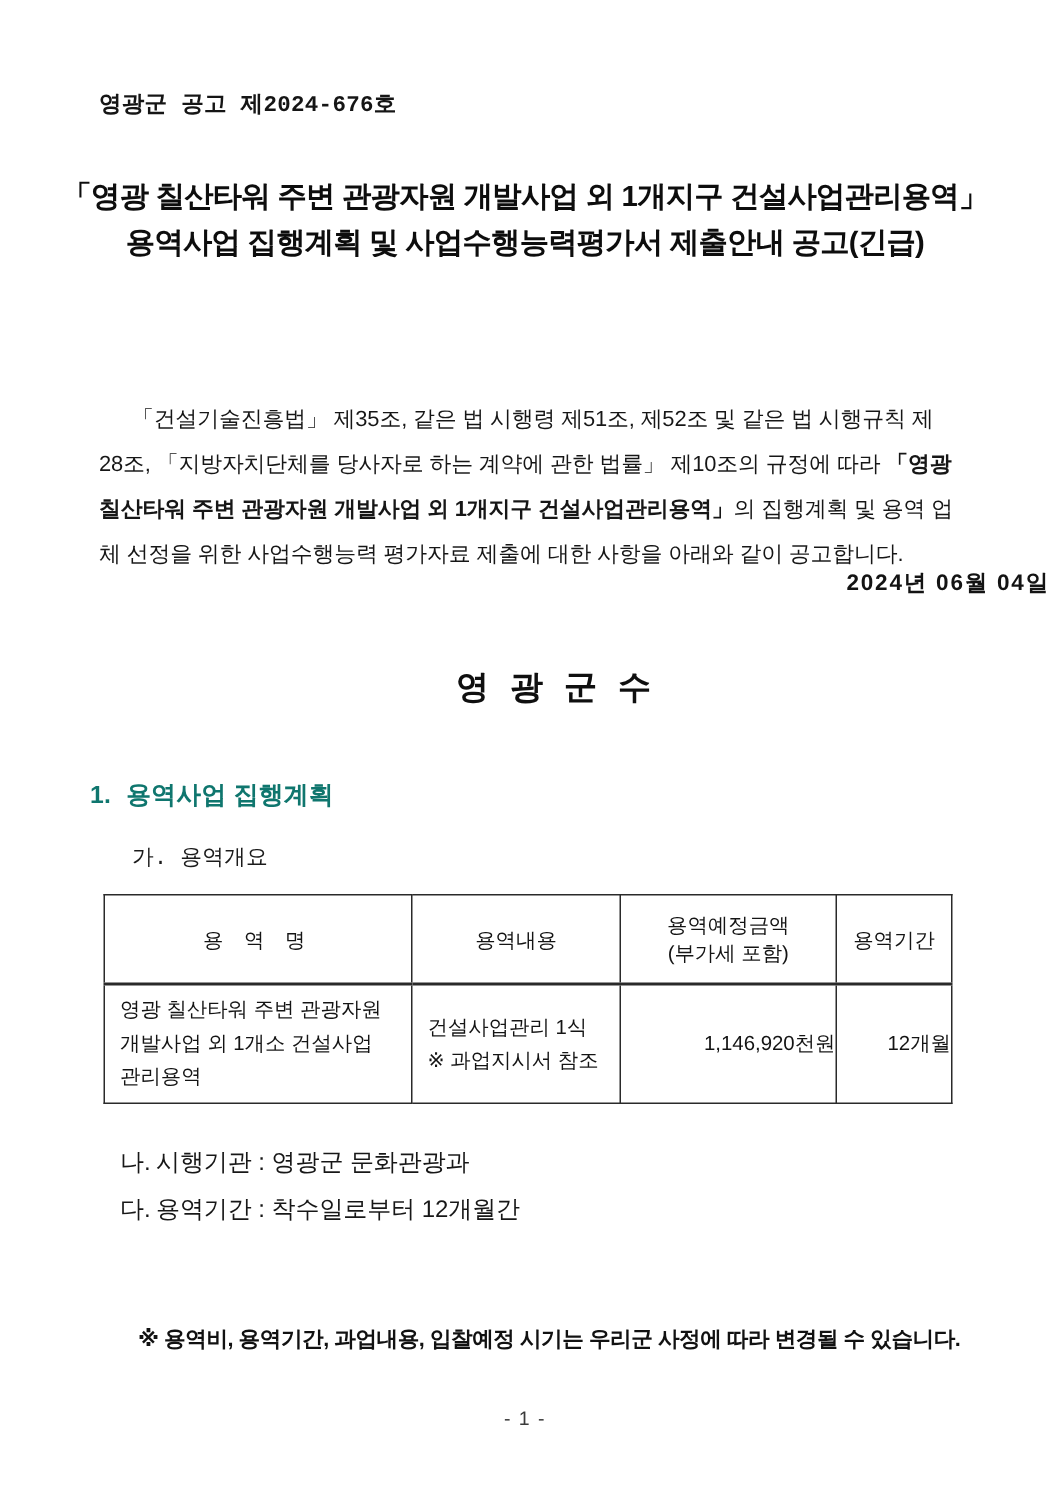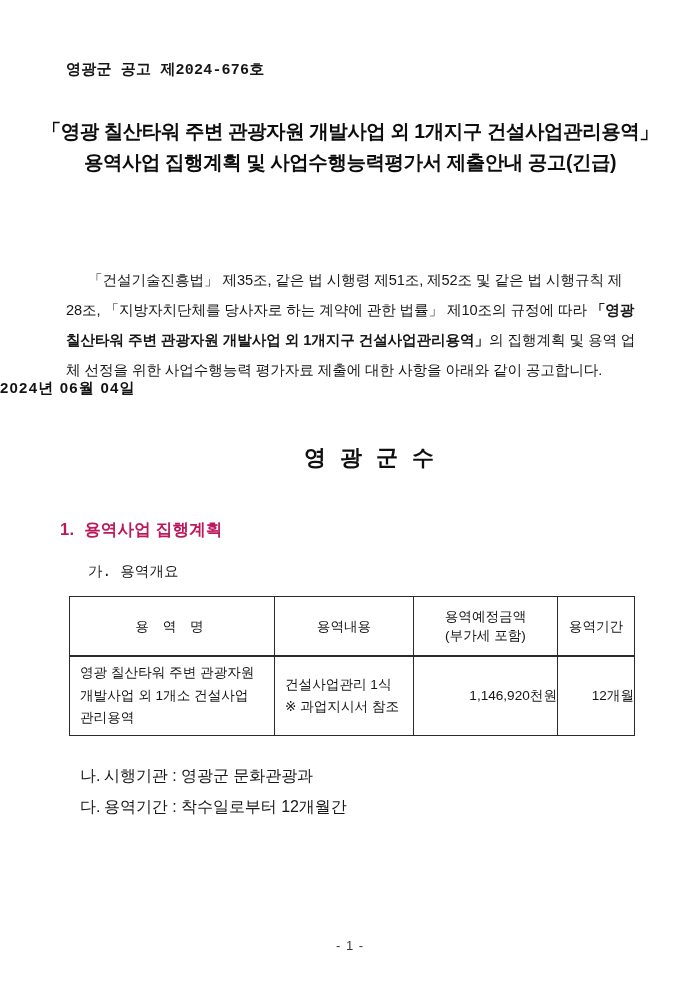--- a/index.html
+++ b/index.html
@@ -69,21 +69,21 @@
   }
   .intro .ind { display: inline-block; width: 22px; }
   .intro b { font-weight: 700; }
 
   
   .date-line {
     position: absolute;
     left: 0;
     top: 379px;
     width: 700px;
-    text-align: left;
+    text-align: right;
     font-size: 15px;
     font-weight: 700;
     letter-spacing: 1.2px;
     color: #131313;
   }
 
   
   .signature {
     position: absolute;
     left: 0;
@@ -99,21 +99,21 @@
   }
 
   
   .section-heading {
     position: absolute;
     left: 60px;
     top: 519px;
     font-size: 16.5px;
     font-weight: 700;
     letter-spacing: 0.2px;
-    color: #be185d;
+    color: #0f766e;
   }
   .section-heading .num { margin-right: 10px; }
 
   .sub-heading {
     position: absolute;
     left: 88px;
     top: 562px;
     font-size: 14.5px;
     letter-spacing: 0.1px;
     color: #1b1b1b;
@@ -254,16 +254,17 @@
         </tr>
       </tbody>
     </table>
   </div>
 
   <div class="items">
     <div class="item"><span class="mark">나.</span><span class="lbl">시행기관</span>&nbsp;<span>:</span>&nbsp;<span>영광군 문화관광과</span></div>
     <div class="item"><span class="mark">다.</span><span class="lbl">용역기간</span>&nbsp;<span>:</span>&nbsp;<span>착수일로부터 12개월간</span></div>
   </div>
 
+  <div class="note"><span>※</span>&nbsp;<span>용역비, 용역기간, 과업내용, 입찰예정 시기는 우리군 사정에 따라 변경될 수 있습니다.</span></div>
 
   <div class="page-number">- 1 -</div>
 
 </div>
 
 </body></html>

